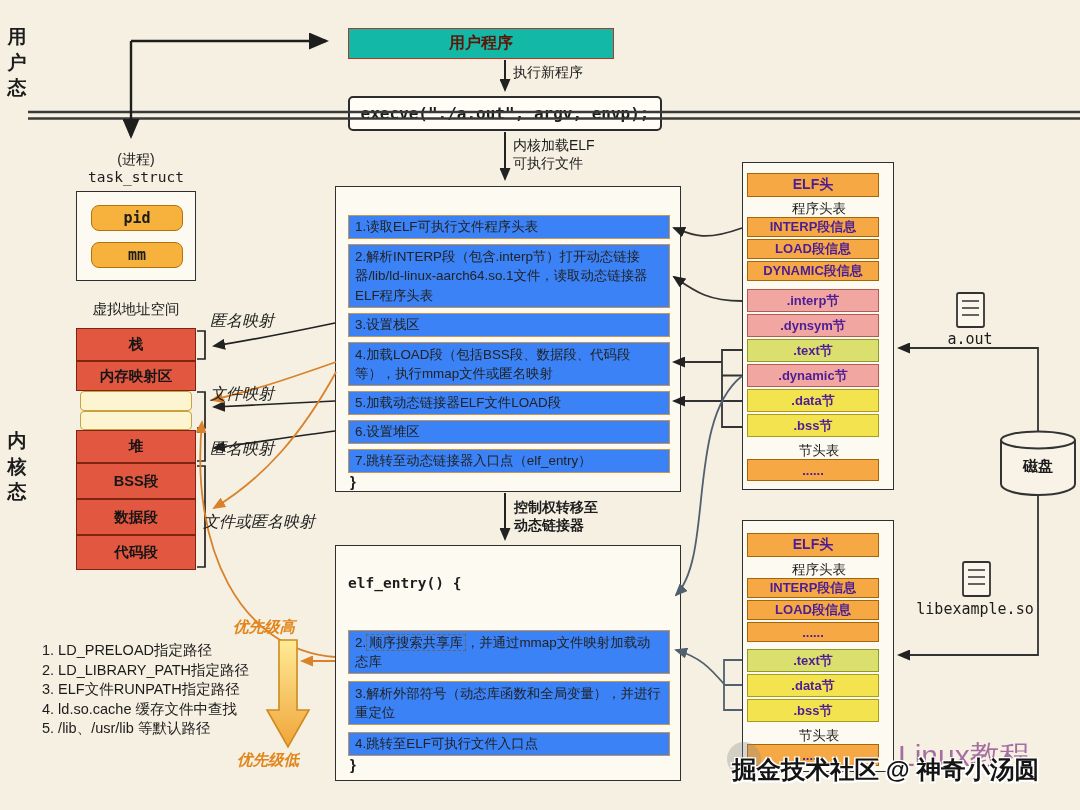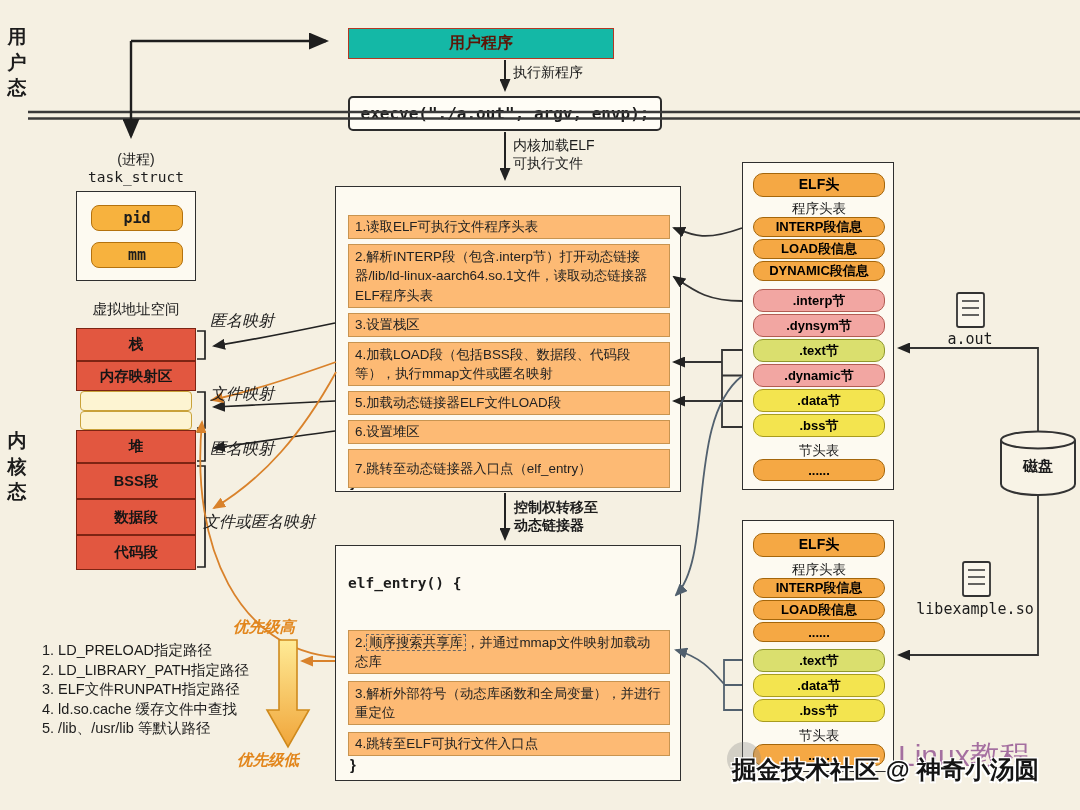--- a/index.html
+++ b/index.html
@@ -5,26 +5,26 @@
   * { margin:0; padding:0; box-sizing:border-box; }
   html,body { width:1080px; height:810px; }
   body { position:relative; overflow:hidden; background:#f5f0e2; color:#1c1c1c;
          font-family:"Liberation Sans","DejaVu Sans",sans-serif; }
   .abs { position:absolute; }
   .mono { font-family:"DejaVu Sans Mono","Liberation Mono",monospace; }
   .vlabel { position:absolute; width:24px; font-size:19px; font-weight:bold;
             white-space:pre-line; line-height:1.35; text-align:center; z-index:6; }
   .panel { position:absolute; background:#fdfaf1; border:1.7px solid #2f2f2f; z-index:2; }
   .ptitle { position:absolute; font-size:14.5px; font-weight:600; white-space:nowrap;margin-top:21px; }
-  .step { position:absolute; left:12px; width:322px; background:#fdba74; border:1.4px solid #c89450;
+  .step { position:absolute; left:12px; width:322px; background:#3b82f6; border:1.4px solid #c89450;
           font-size:13.4px; line-height:1.44; padding:2px 6px; display:flex; align-items:center;
           z-index:3; color:#222; }
   .brace { position:absolute; left:14px; font-size:15px; font-weight:600; }
-  .cell { position:absolute; left:10px; width:132px; display:flex; align-items:center;
-          justify-content:center; font-size:13px; font-weight:600; z-index:3; color:#000000;border-radius:10px; }
+  .cell { position:absolute; left:4px; width:132px; display:flex; align-items:center;
+          justify-content:center; font-size:13px; font-weight:600; z-index:3; color:#4c1d95; }
   .c-orange { background:#f5a844; border:1.5px solid #a4660b; }
   .c-pink   { background:#f2a6a2; border:1.5px solid #b25b52; }
   .c-green  { background:#dadf6e; border:1.5px solid #8f982c; }
   .c-yellow { background:#f3e44f; border:1.5px solid #a89b1e; }
   .flabel { position:absolute; left:10px; width:132px; text-align:center; font-size:13.5px; font-weight:500; }
   .seg { position:absolute; left:76px; width:120px; display:flex; align-items:center; justify-content:center;
          background:#e25740; border:1.6px solid #7d2413; font-size:14.5px; font-weight:bold;
          color:#151515; z-index:2; }
   .seg-light { position:absolute; left:80px; width:112px; background:#fdf4d2;
                border:1.4px solid #c9a23a; border-radius:4px; z-index:2; }
@@ -175,21 +175,21 @@
 <div class="maplabel" style="left:203px;top:512px">文件或匿名映射</div>
 
 <div class="panel" style="left:335px;top:186px;width:346px;height:306px">
   <div class="ptitle mono" style="left:12px;top:7px">int load_elf_binary() {</div>
   <div class="step" style="top:28px;height:24px">1.读取ELF可执行文件程序头表</div>
   <div class="step" style="top:57px;height:64px">2.解析INTERP段（包含.interp节）打开动态链接器/lib/ld-linux-aarch64.so.1文件，读取动态链接器ELF程序头表</div>
   <div class="step" style="top:126px;height:24px">3.设置栈区</div>
   <div class="step" style="top:155px;height:44px">4.加载LOAD段（包括BSS段、数据段、代码段等），执行mmap文件或匿名映射</div>
   <div class="step" style="top:204px;height:24px">5.加载动态链接器ELF文件LOAD段</div>
   <div class="step" style="top:233px;height:24px">6.设置堆区</div>
-  <div class="step" style="top:262px;height:39px">7.跳转至动态链接器入口点（elf_entry）</div>
+  <div class="step" style="top:262px;height:24px">7.跳转至动态链接器入口点（elf_entry）</div>
   <div class="brace" style="top:286px">}</div>
 </div>
 
 <div class="flow-label" style="left:514px;top:499px;font-weight:bold">控制权转移至
 动态链接器</div>
 
 <div class="panel" style="left:335px;top:545px;width:346px;height:236px">
   <div class="ptitle mono" style="left:12px;top:8px">elf_entry() {</div>
   <div class="step" style="top:84px;height:44px">
     <span>

